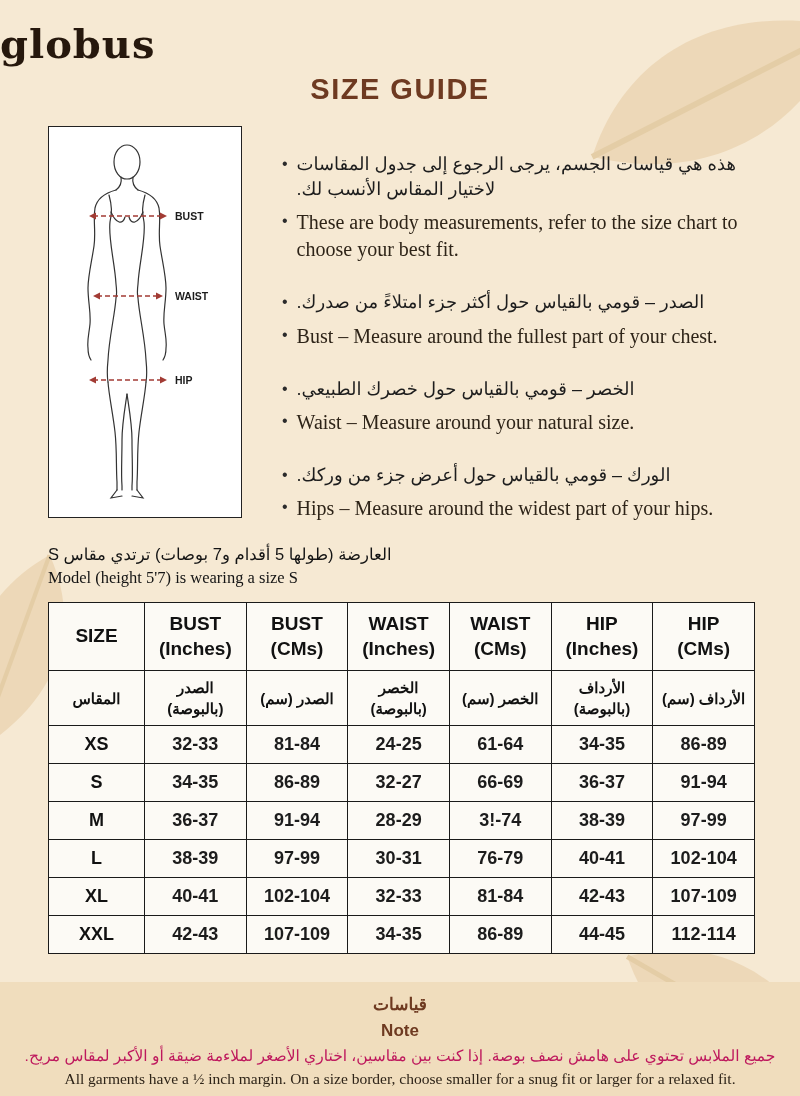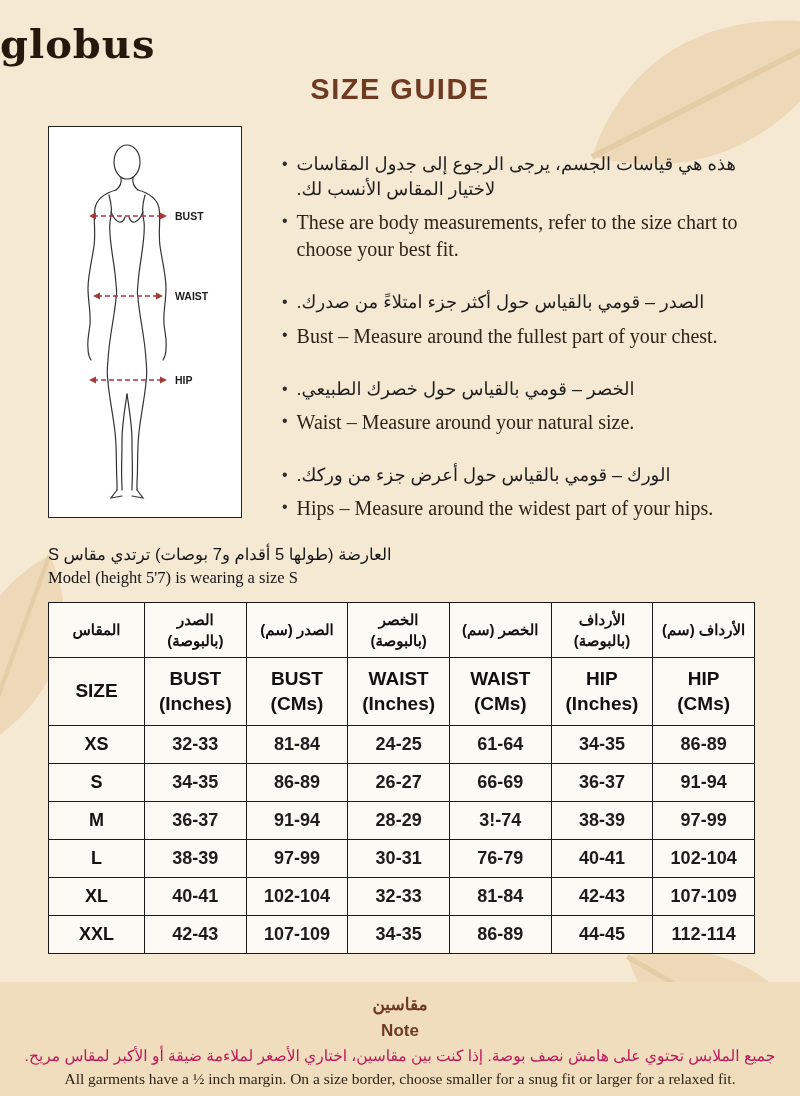--- a/index.html
+++ b/index.html
@@ -176,62 +176,62 @@
       <col style="width:96px">
         <col>
         <col>
         <col>
         <col>
         <col>
         <col>
     </colgroup>
     <thead>
       <tr>
-        <th class="h-ar" dir="rtl">المقاس</th>
-        <th class="h-ar" dir="rtl">الصدر
-(بالبوصة)</th>
-        <th class="h-ar" dir="rtl">الصدر (سم)</th>
-        <th class="h-ar" dir="rtl">الخصر
-(بالبوصة)</th>
-        <th class="h-ar" dir="rtl">الخصر (سم)</th>
-        <th class="h-ar" dir="rtl">الأرداف
-(بالبوصة)</th>
-        <th class="h-ar" dir="rtl">الأرداف (سم)</th>
-      </tr>
-      <tr>
         <th class="h-en" rowspan="1">SIZE</th>
         <th class="h-en">BUST
 (Inches)</th>
         <th class="h-en">BUST
 (CMs)</th>
         <th class="h-en">WAIST
 (Inches)</th>
         <th class="h-en">WAIST
 (CMs)</th>
         <th class="h-en">HIP
 (Inches)</th>
         <th class="h-en">HIP
 (CMs)</th>
       </tr>
+      <tr>
+        <th class="h-ar" dir="rtl">المقاس</th>
+        <th class="h-ar" dir="rtl">الصدر
+(بالبوصة)</th>
+        <th class="h-ar" dir="rtl">الصدر (سم)</th>
+        <th class="h-ar" dir="rtl">الخصر
+(بالبوصة)</th>
+        <th class="h-ar" dir="rtl">الخصر (سم)</th>
+        <th class="h-ar" dir="rtl">الأرداف
+(بالبوصة)</th>
+        <th class="h-ar" dir="rtl">الأرداف (سم)</th>
+      </tr>
     </thead>
     <tbody>
       <tr>
         <td class="c-size">XS</td>
         <td class="c-val">32-33</td>
         <td class="c-val">81-84</td>
         <td class="c-val">24-25</td>
         <td class="c-val">61-64</td>
         <td class="c-val">34-35</td>
         <td class="c-val">86-89</td>
       </tr>
       <tr>
         <td class="c-size">S</td>
         <td class="c-val">34-35</td>
         <td class="c-val">86-89</td>
-        <td class="c-val">26-27</td>
+        <td class="c-val">32-27</td>
         <td class="c-val">66-69</td>
         <td class="c-val">36-37</td>
         <td class="c-val">91-94</td>
       </tr>
       <tr>
         <td class="c-size">M</td>
         <td class="c-val">36-37</td>
         <td class="c-val">91-94</td>
         <td class="c-val">28-29</td>
         <td class="c-val">3!-74</td>
@@ -262,19 +262,19 @@
         <td class="c-val">107-109</td>
         <td class="c-val">34-35</td>
         <td class="c-val">86-89</td>
         <td class="c-val">44-45</td>
         <td class="c-val">112-114</td>
       </tr>
     </tbody>
   </table>
 
   <div class="note-band">
-    <div class="note-title" dir="rtl">مقاسين</div>
+    <div class="note-title" dir="rtl">قياسات</div>
     <div class="note-title">Note</div>
     <div class="note-body-ar" dir="rtl">جميع الملابس تحتوي على هامش نصف بوصة. إذا كنت بين مقاسين، اختاري الأصغر لملاءمة ضيقة أو الأكبر لمقاس مريح.</div>
     <div class="note-body-en">All garments have a ½ inch margin. On a size border, choose smaller for a snug fit or larger for a relaxed fit.</div>
   </div>
 
 </div>
 
 </body></html>

